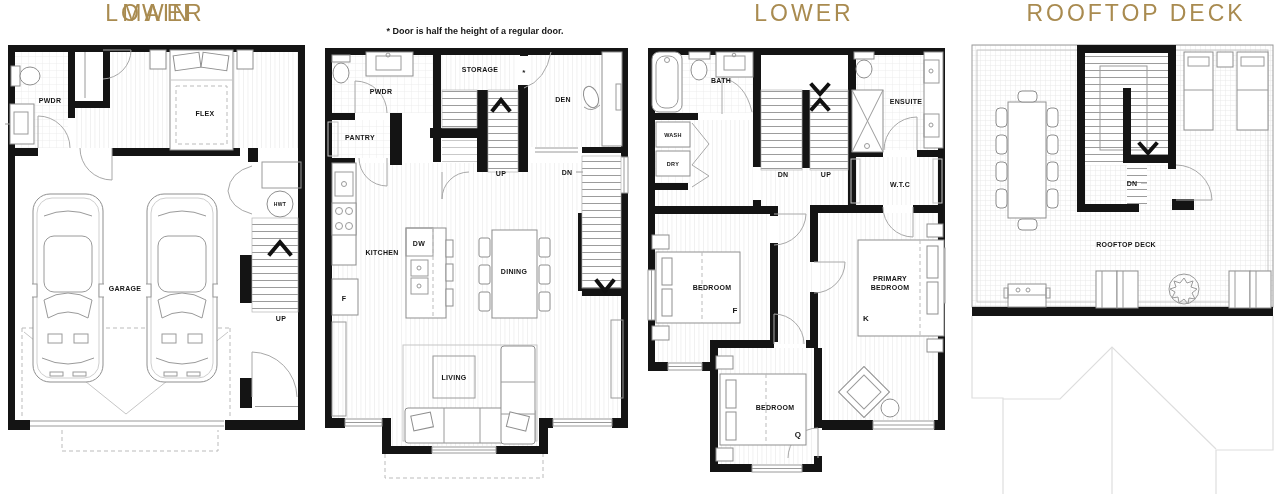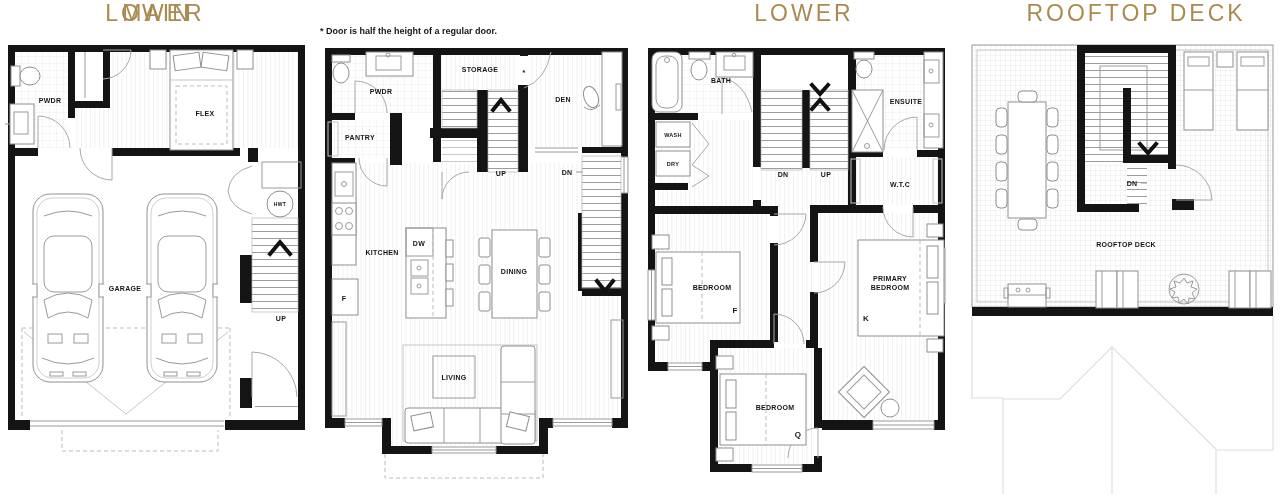--- a/index.html
+++ b/index.html
@@ -5,21 +5,21 @@
   html,body{margin:0;padding:0;background:#ffffff;}
   .canvas{position:relative;width:1280px;height:496px;background:#fff;overflow:hidden;
           font-family:"Liberation Sans",sans-serif;}
   .floor-title{position:absolute;top:0;width:320px;text-align:center;
      font-size:23px;font-weight:400;letter-spacing:3px;color:#A98B50;line-height:26px;
      font-family:"Liberation Sans",sans-serif;white-space:nowrap;}
   .t-lower{left:0;transform:translateX(-5px);}
   .t-main{left:320;transform:translateX(-3px);}
   .t-upper{left:640px;transform:translateX(4px);}
   .t-roof{left:960px;transform:translateX(16px);}
-  .plan-note{position:absolute;left:320px;top:26px;width:310px;text-align:left;
+  .plan-note{position:absolute;left:320px;top:26px;width:310px;text-align:center;
      font-size:9px;font-weight:700;color:#161616;}
   svg.plan{position:absolute;top:0;}
   
   .wall{fill:#141414;stroke:none;}
   .fx{fill:#ffffff;stroke:#8f8f8f;stroke-width:1;}
   .fx2{fill:none;stroke:#9a9a9a;stroke-width:1;}
   .lt{fill:none;stroke:#c6c6c6;stroke-width:1;}
   .arc{fill:none;stroke:#a8a8a8;stroke-width:1;}
   .dash{fill:none;stroke:#bbbbbb;stroke-width:1;stroke-dasharray:4 3;}
   .roof{fill:none;stroke:#dedede;stroke-width:1.2;}

